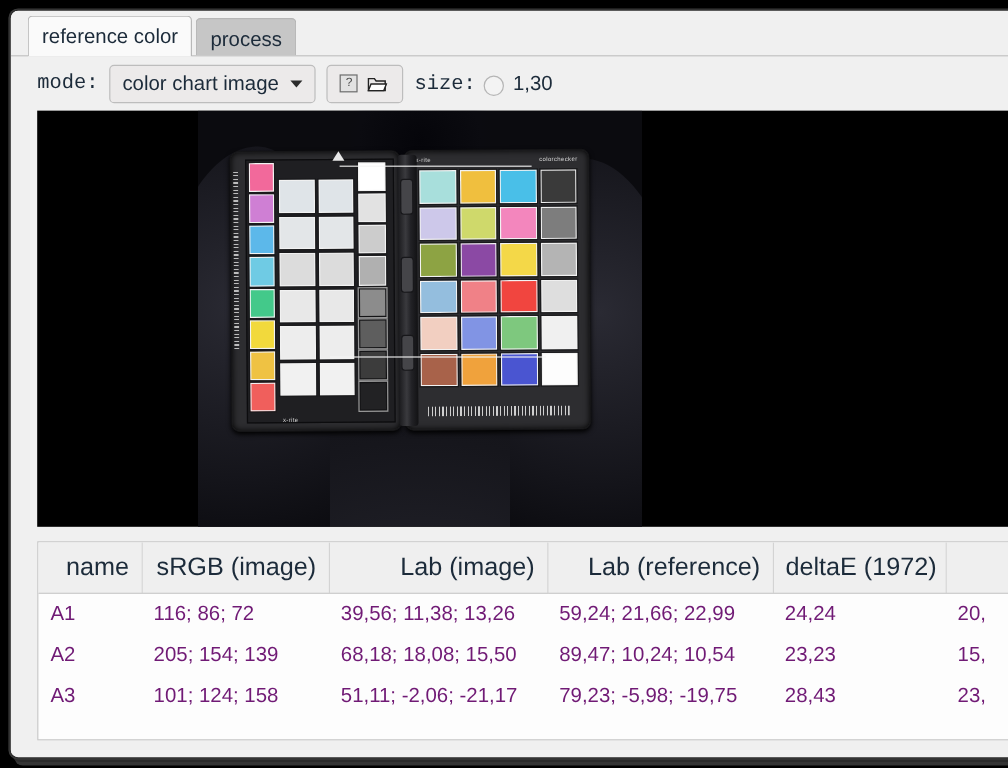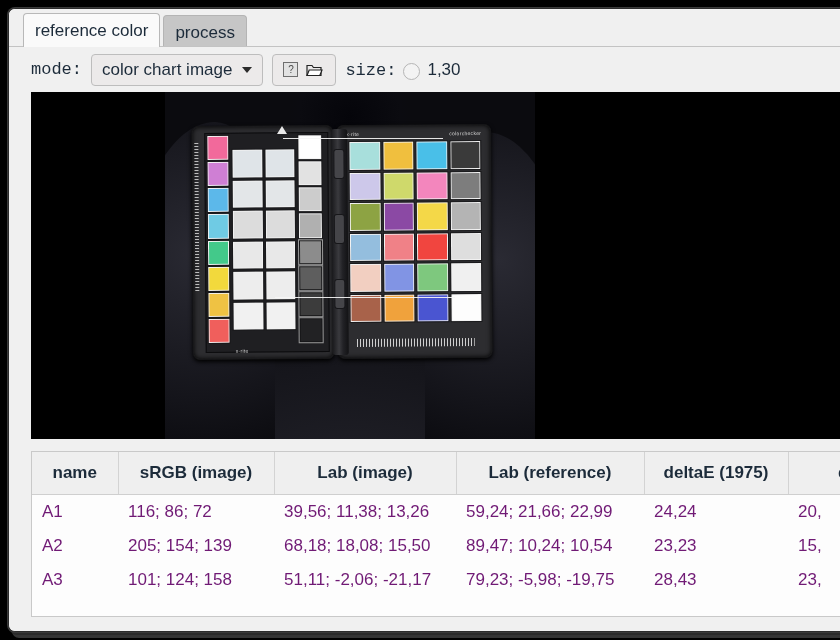--- a/index.html
+++ b/index.html
@@ -243,24 +243,24 @@
     background: #fdfdfd;
     border: 1px solid #c9c9c9;
     overflow: hidden;
     position: relative;
   }
   table { border-collapse: collapse; width: 100%; table-layout: fixed; }
   thead th {
     background: #efefef;
     border-right: 1px solid #d3d3d3;
     border-bottom: 1px solid #cfcfcf;
-    font-weight: bold;
-    font-size: 17px;
+    font-weight: normal;
+    font-size: 21px;
     color: #1c2b3a;
-    text-align: center;
+    text-align: right;
     padding: 9px 10px;
     height: 42px;
     white-space: nowrap;
     overflow: hidden;
   }
   tbody td {
     font-size: 17px;
     color: #701a75;
     padding: 7px 10px;
     height: 34px;
@@ -422,21 +422,21 @@
           <col class="c3">
             <col class="c4">
             <col class="c5">
         </colgroup>
         <thead>
           <tr>
             <th>name</th>
             <th>sRGB (image)</th>
             <th>Lab (image)</th>
             <th>Lab (reference)</th>
-            <th>deltaE (1975)</th>
+            <th>deltaE (1972)</th>
             <th>de</th>
           </tr>
         </thead>
         <tbody>
           <tr>
             <td>A1</td>
             <td>116; 86; 72</td>
             <td>39,56; 11,38; 13,26</td>
             <td>59,24; 21,66; 22,99</td>
             <td>24,24</td>

